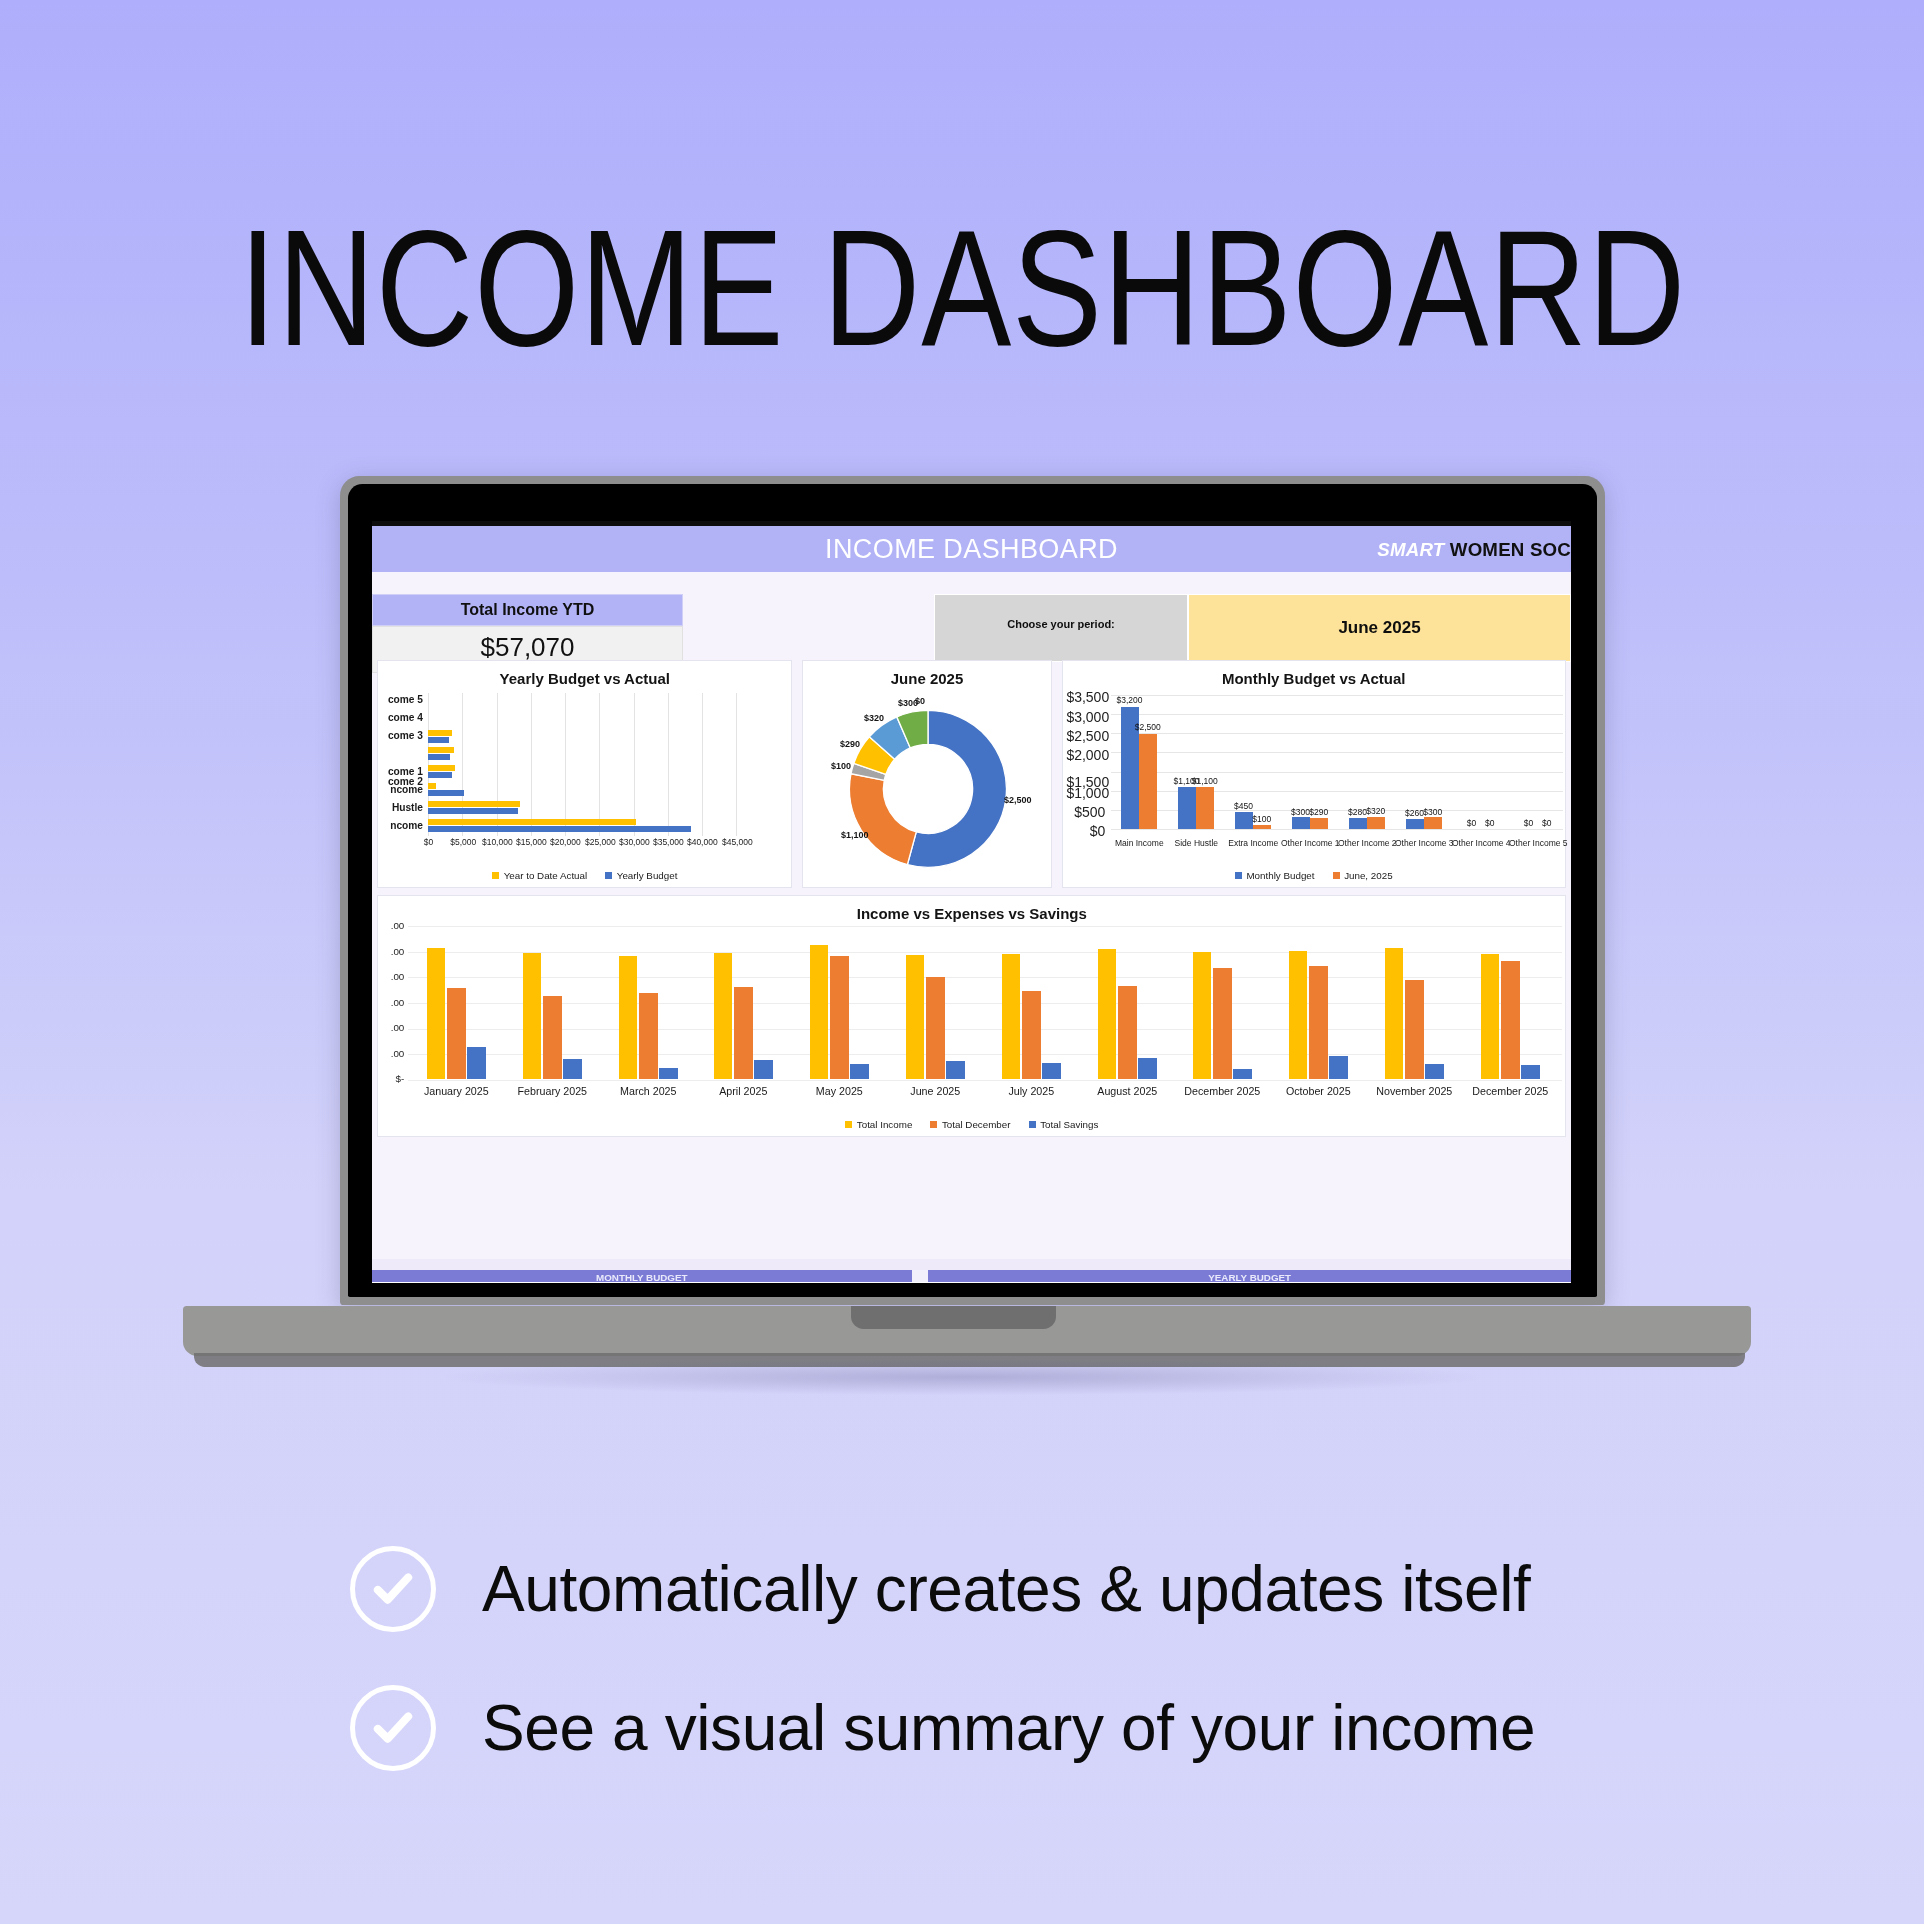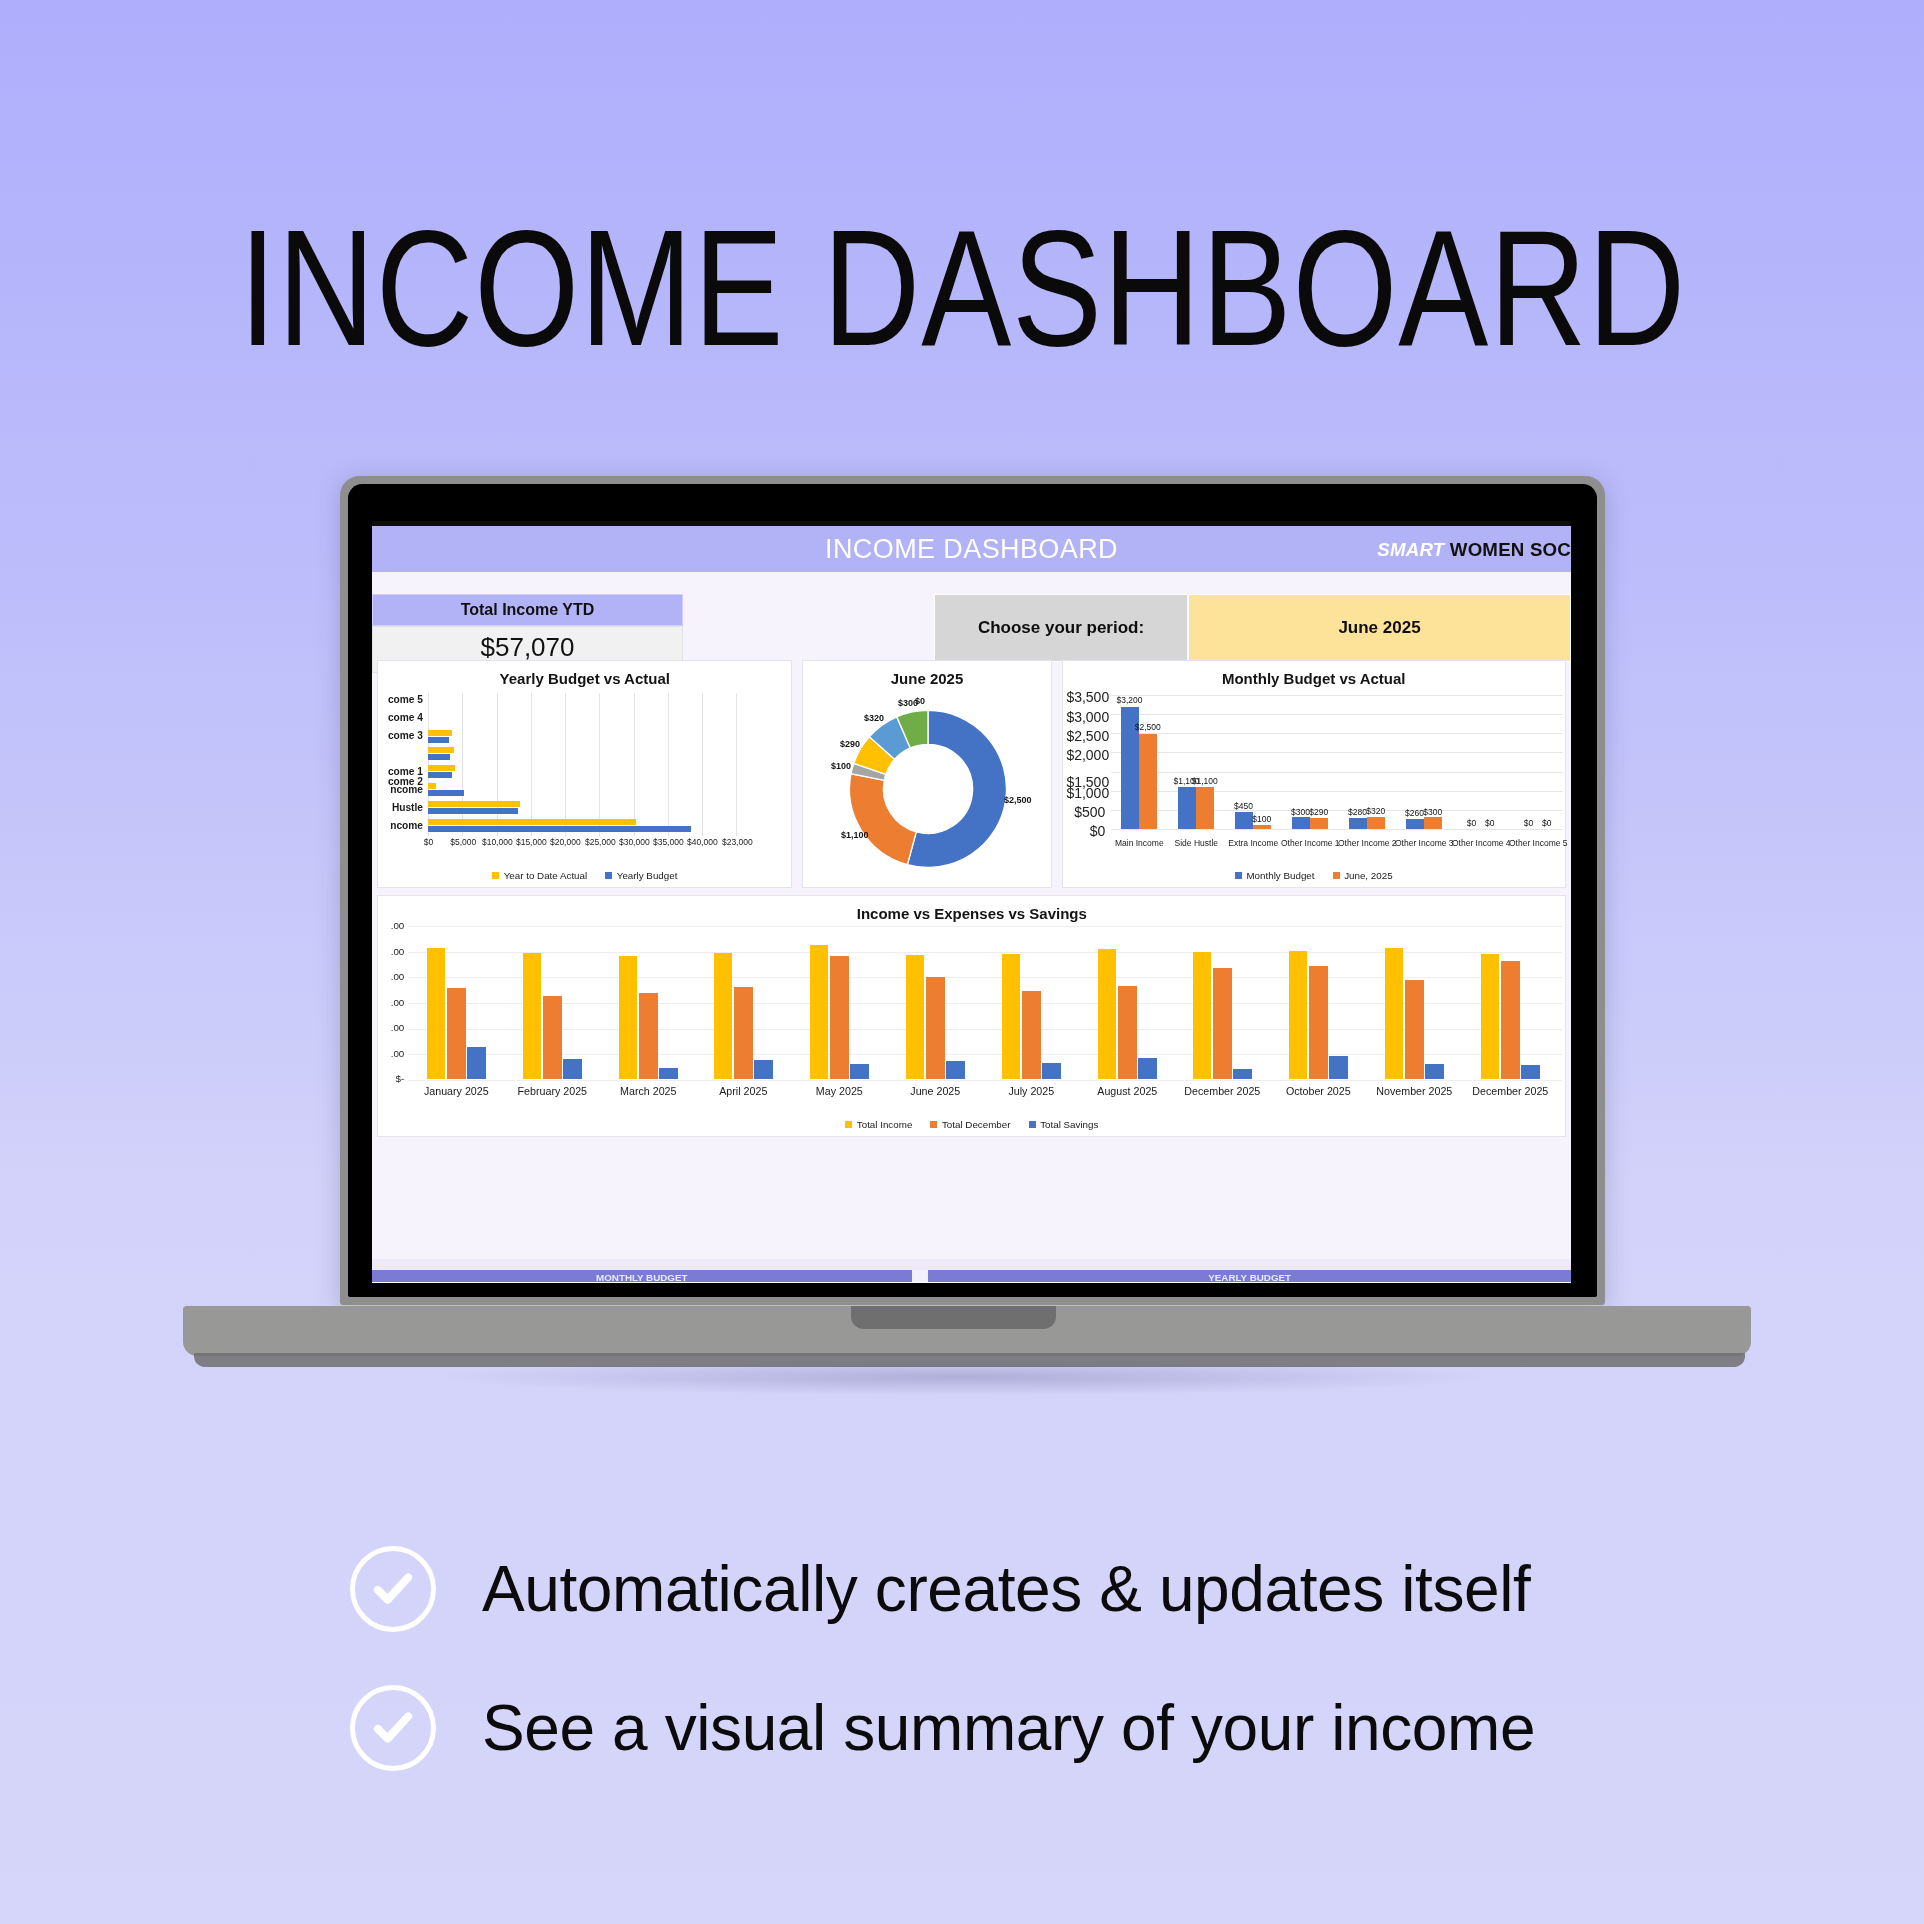--- a/index.html
+++ b/index.html
@@ -114,21 +114,21 @@
     padding: 6.2px 0; border: 0.9px solid #cfcff7;
   }
   .kpi-value {
     background: #f1f1f1; color: #111;
     font-size: 26px; text-align: center;
     padding: 5.3px 0 9px 0; border: 0.9px solid #e1e1e1;
   }
   .period-wrap { display: flex; margin-left: 251px; }
   .period-label {
     width: 254px; background: #d6d6d6; color: #0e0e0e;
-    font-size: 17px; font-weight: 700; text-align: center;
+    font-size: 11px; font-weight: 700; text-align: center;
     padding: 23px 0; border: 1.8px solid #ffffff;
   }
   .period-value {
     width: 383px; background: #fde39a; color: #0e0e0e;
     font-size: 17px; font-weight: 700; text-align: center;
     padding: 23px 0; border: 1.8px solid #ffffff;
   }
 
   
   .charts-row { display: flex; gap: 9.8px; padding: 5.3px 5.3px 0 5.3px; }
@@ -292,21 +292,21 @@
           <div class="yaxis-ticks" id="yticks">
               <div class="ytick" style="left: 14.3px;">$0</div>
               <div class="ytick" style="left: 49px;">$5,000</div>
               <div class="ytick" style="left: 83px;">$10,000</div>
               <div class="ytick" style="left: 117px;">$15,000</div>
               <div class="ytick" style="left: 151px;">$20,000</div>
               <div class="ytick" style="left: 186px;">$25,000</div>
               <div class="ytick" style="left: 220px;">$30,000</div>
               <div class="ytick" style="left: 254px;">$35,000</div>
               <div class="ytick" style="left: 288px;">$40,000</div>
-              <div class="ytick" style="left: 323px;">$23,000</div>
+              <div class="ytick" style="left: 323px;">$45,000</div>
             </div>
         </div>
         <div class="legend" id="ylegend">
             <span><span class="sw" style="background: rgb(255, 192, 0);"></span><span>Year to Date Actual</span></span>
             <span><span class="sw" style="background: rgb(68, 114, 196);"></span><span>Yearly Budget</span></span>
           </div>
       </div>
 
       <div class="card card-donut">
         <div class="card-title">June 2025</div>

